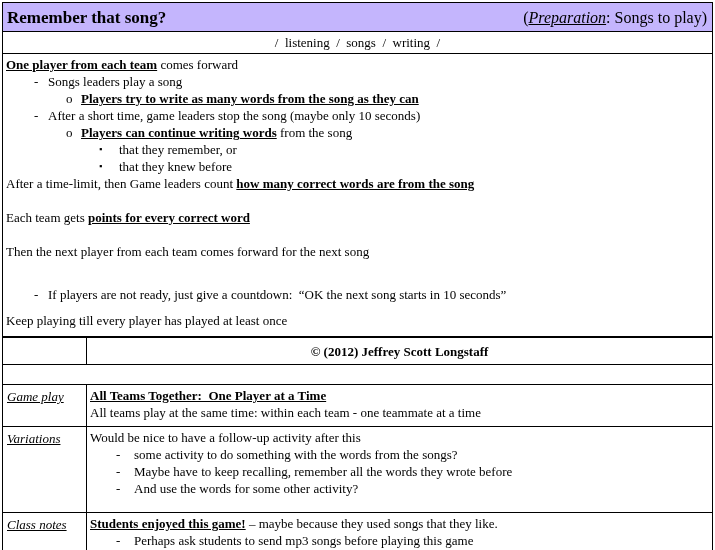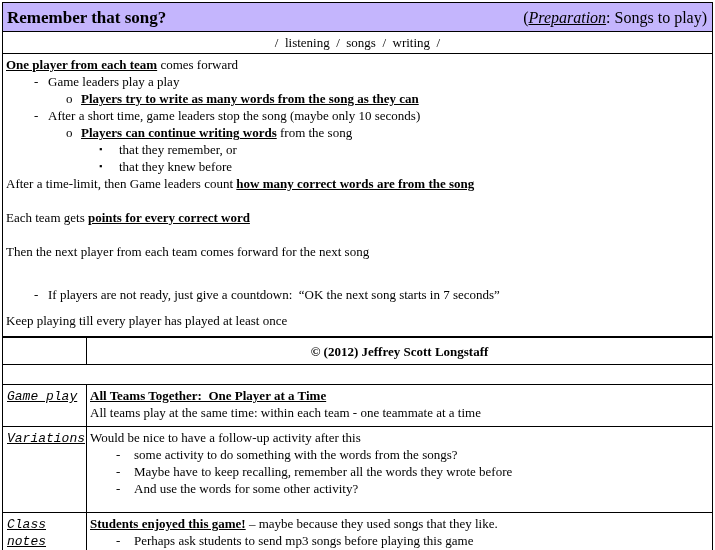--- a/index.html
+++ b/index.html
@@ -30,21 +30,21 @@
   .lt { padding-left:26px; } .lt > .m { width:18px; }
   .bu { font-weight:bold; text-decoration:underline; }
   .iu { font-style:italic; text-decoration:underline; }
   .bold { font-weight:bold; }
   .sp17 { height:17px; } .sp26 { height:26px; } .sp9 { height:9px; }
 
   
   col.c1 { width:84px; }
   .h27 { height:27px; } .h20 { height:20px; } .h42 { height:42px; }
   .h73 { height:86px; } .h44 { height:44px; }
-  .lbl-cell { padding:3px 2px 0 4px;font-family:Liberation Mono, monospace; }
+  .lbl-cell { padding:3px 2px 0 4px; }
   .content-cell { padding:2px 3px 0 3px; }
   .copy-cell { text-align:center; padding-top:5px; }
 </style>
 </head>
 <body>
 
 <div class="doc">
 
   <table>
     <tbody>
@@ -57,21 +57,21 @@
       </td>
     </tr>
     <tr>
       <td class="tags-cell">/  listening  /  songs  /  writing  /</td>
     </tr>
     <tr>
       <td class="body-cell">
         <div class="p"><span class="bu">One player from each team</span><span> comes forward</span></div>
         <div class="row-flex l1">
               <span class="m">-</span>
-              <span class="p">Game leaders play a play</span>
+              <span class="p">Songs leaders play a song</span>
             </div>
         <div class="row-flex l2">
               <span class="m">o</span>
               <span class="p bu">Players try to write as many words from the song as they can</span>
             </div>
         <div class="row-flex l1">
               <span class="m">-</span>
               <span class="p">After a short time, game leaders stop the song (maybe only 10 seconds)</span>
             </div>
         <div class="row-flex l2">
@@ -87,21 +87,21 @@
               <span class="p">that they knew before</span>
             </div>
         <div class="p"><span>After a time-limit, then Game leaders count </span><span class="bu">how many correct words are from the song</span></div>
         <div class="sp17"></div>
         <div class="p"><span>Each team gets </span><span class="bu">points for every correct word</span></div>
         <div class="sp17"></div>
         <div class="p">Then the next player from each team comes forward for the next song</div>
         <div class="sp26"></div>
         <div class="row-flex l1">
               <span class="m">-</span>
-              <span class="p">If players are not ready, just give a countdown:  “OK the next song starts in 7 seconds”</span>
+              <span class="p">If players are not ready, just give a countdown:  “OK the next song starts in 10 seconds”</span>
             </div>
         <div class="sp9"></div>
         <div class="p">Keep playing till every player has played at least once</div>
       </td>
     </tr>
   </tbody>
     </table>
 
   <table>
     <colgroup>

